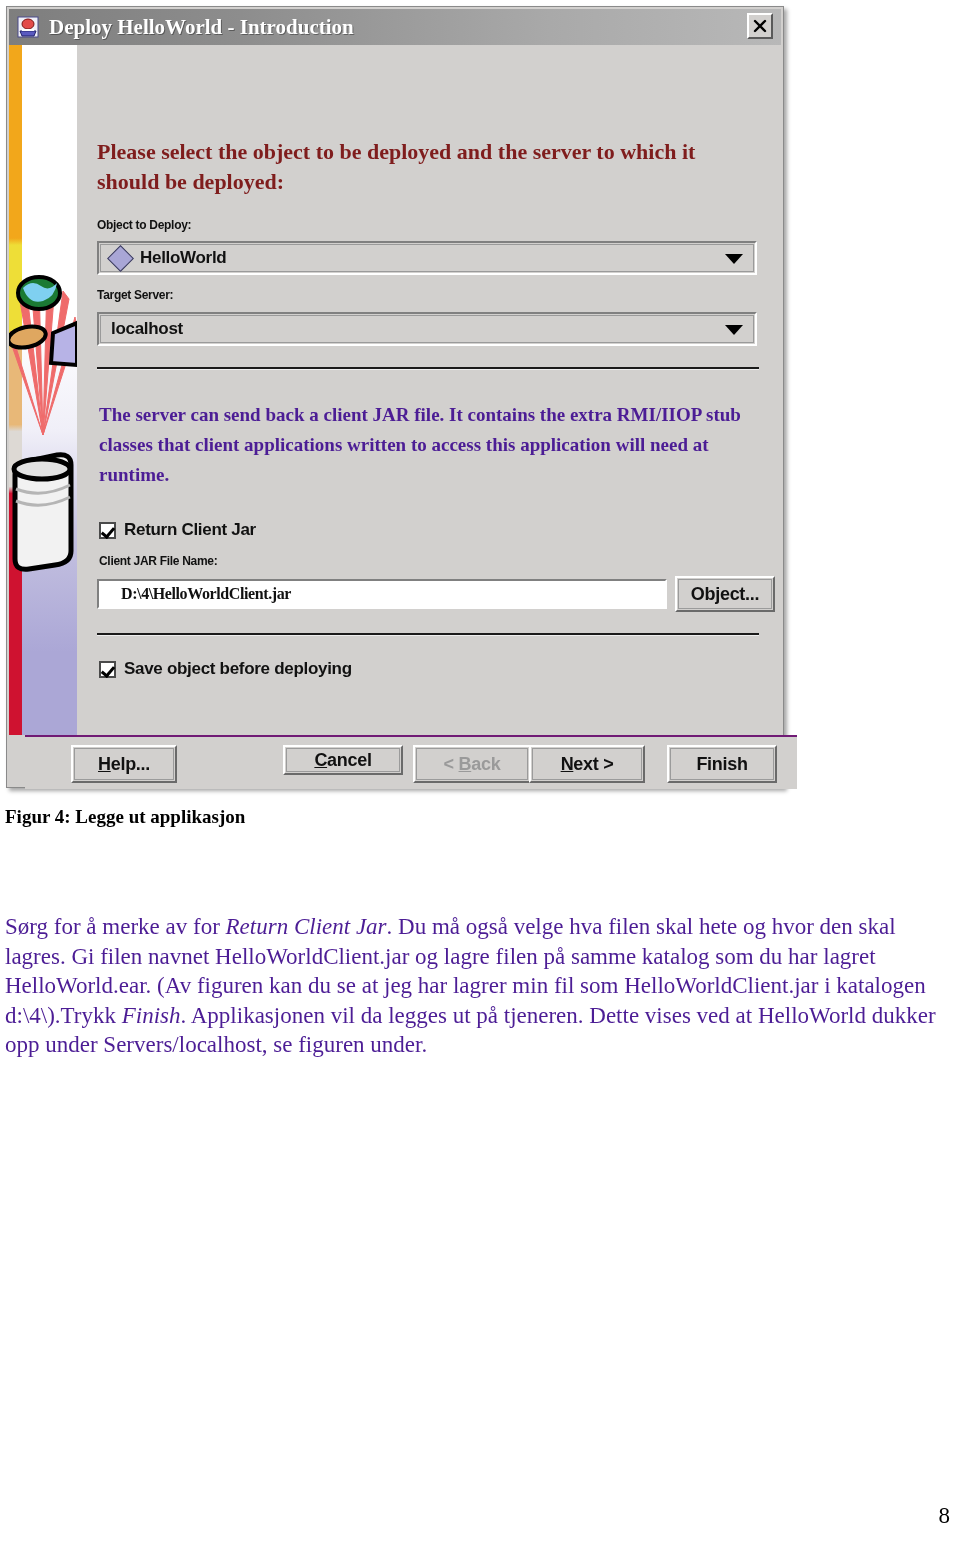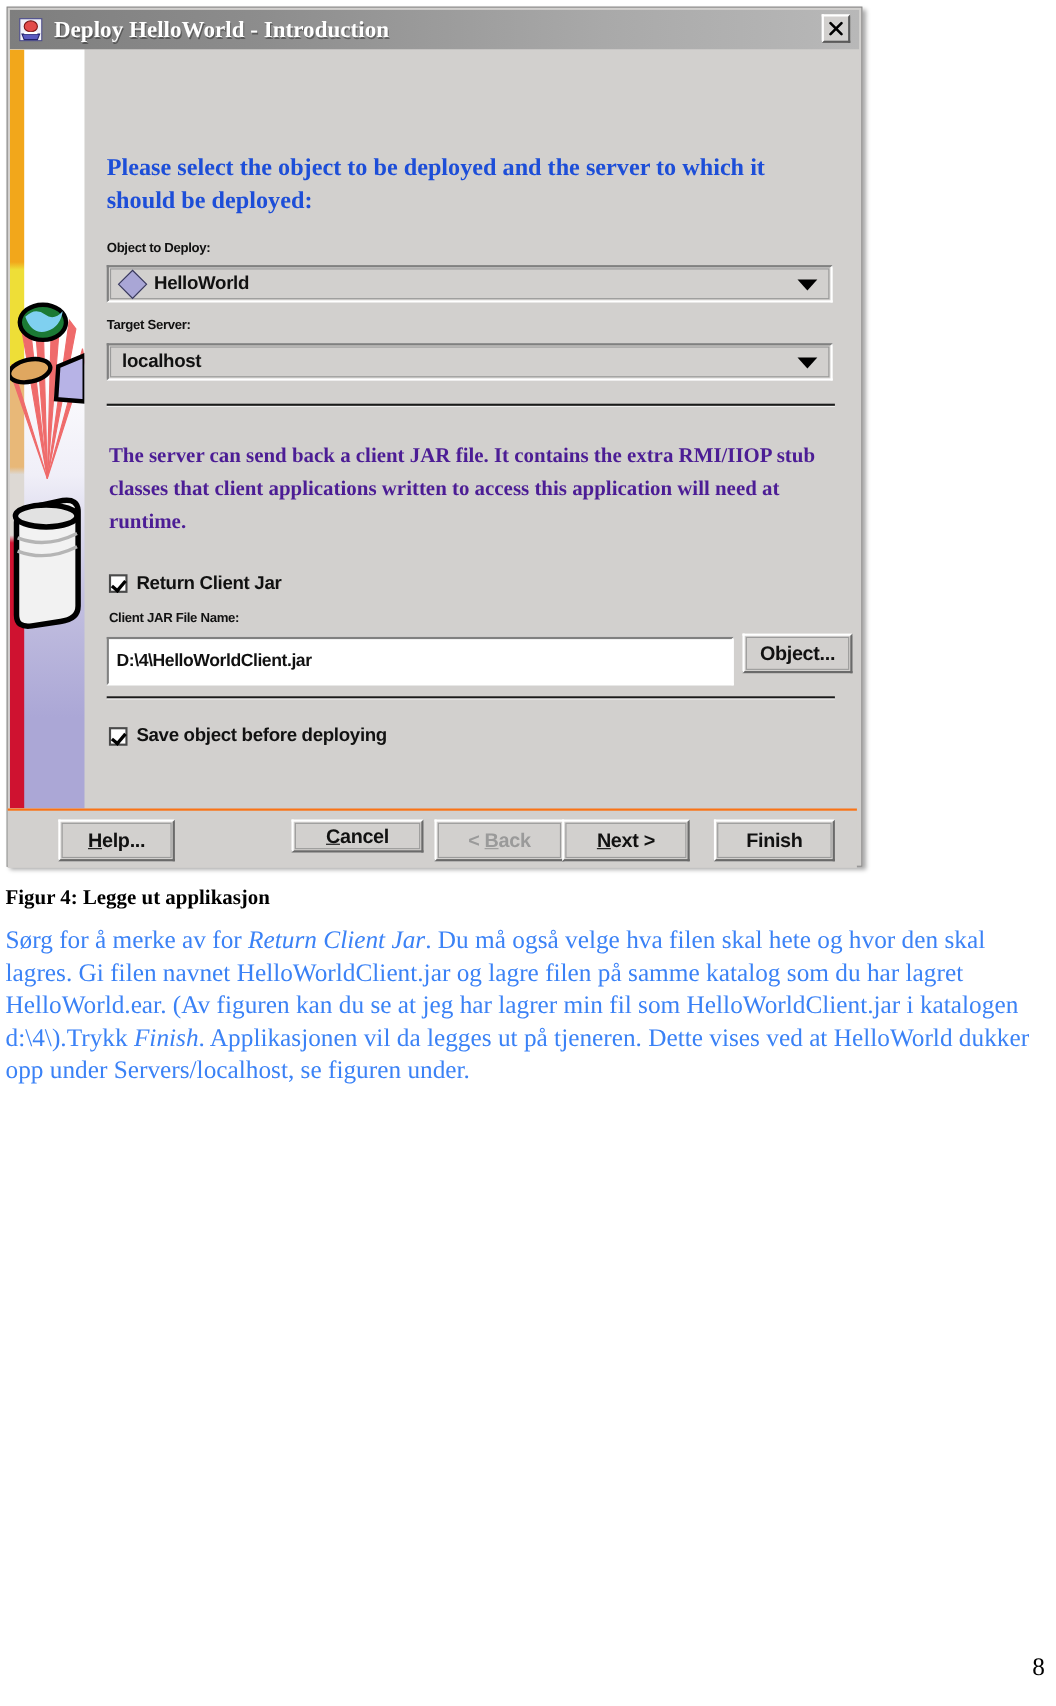--- a/index.html
+++ b/index.html
@@ -126,21 +126,21 @@
 
   .intro-text {
     position: absolute;
     left: 20px;
     top: 92px;
     width: 650px;
     font-family: "Liberation Serif", serif;
     font-weight: bold;
     font-size: 22px;
     line-height: 30px;
-    color: #1d4ed8;
+    color: #7f1d1d;
   }
 
   .fld-label {
     position: absolute;
     font-family: "Liberation Sans", sans-serif;
     font-weight: bold;
     font-size: 12px;
     color: #111111;
     letter-spacing: -0.3px;
   }
@@ -237,34 +237,34 @@
     font-family: "Liberation Sans", sans-serif;
     font-weight: bold;
     font-size: 17px;
     color: #111111;
     letter-spacing: -0.3px;
     white-space: nowrap;
   }
 
   .textfield {
     position: absolute;
-    height: 44px;
+    height: 30px;
     background: #ffffff;
     border-top: 2px solid #808080;
     border-left: 2px solid #808080;
     border-right: 2px solid #ffffff;
     border-bottom: 2px solid #ffffff;
     box-sizing: border-box;
     display: flex;
     align-items: center;
-    font-family: Liberation Sans, sans-serif;
+    font-family: Liberation Serif, serif;
     font-weight: bold;
     font-size: 16px;
     color: #111111;
-    padding-left: 7px;
+    padding-left: 22px;
     letter-spacing: -0.4px;
     cursor: text;
   }
 
   .btn {
     position: absolute;
     background: #d2d0ce;
     border-top: 2px solid #ffffff;
     border-left: 2px solid #ffffff;
     border-right: 2px solid #6a6a6a;
@@ -286,48 +286,48 @@
     border: 1px solid #9b9b9b;
     box-sizing: border-box;
     pointer-events: none;
   }
   .btn.disabled { color: #9a9a9a; cursor: default; }
   .mn { text-decoration: underline; }
 
   
   .btnbar {
     position: absolute;
-    left: 0;
+    left: 18px;
     top: 728px;
     width: 772px;
     height: 52px;
     background: #d2d0ce;
-    border-top: 2px solid #f97316;
+    border-top: 2px solid #701a75;
   }
 
   
   .fig-caption {
     position: absolute;
     left: 5px;
     top: 806px;
     font-family: "Liberation Serif", serif;
     font-weight: bold;
     font-size: 19px;
     color: #000000;
     text-align: right;
   }
   .body-para {
     position: absolute;
     left: 5px;
-    top: 840px;
+    top: 912px;
     width: 946px;
     font-family: "Liberation Serif", serif;
     font-size: 23px;
     line-height: 29.5px;
-    color: #3b82f6;
+    color: #4c1d95;
     text-align: left;
   }
   .body-para i { font-style: italic; }
 
   .page-num {
     position: absolute;
     right: 10px;
     top: 1503px;
     font-family: "Liberation Serif", serif;
     font-size: 23px;

